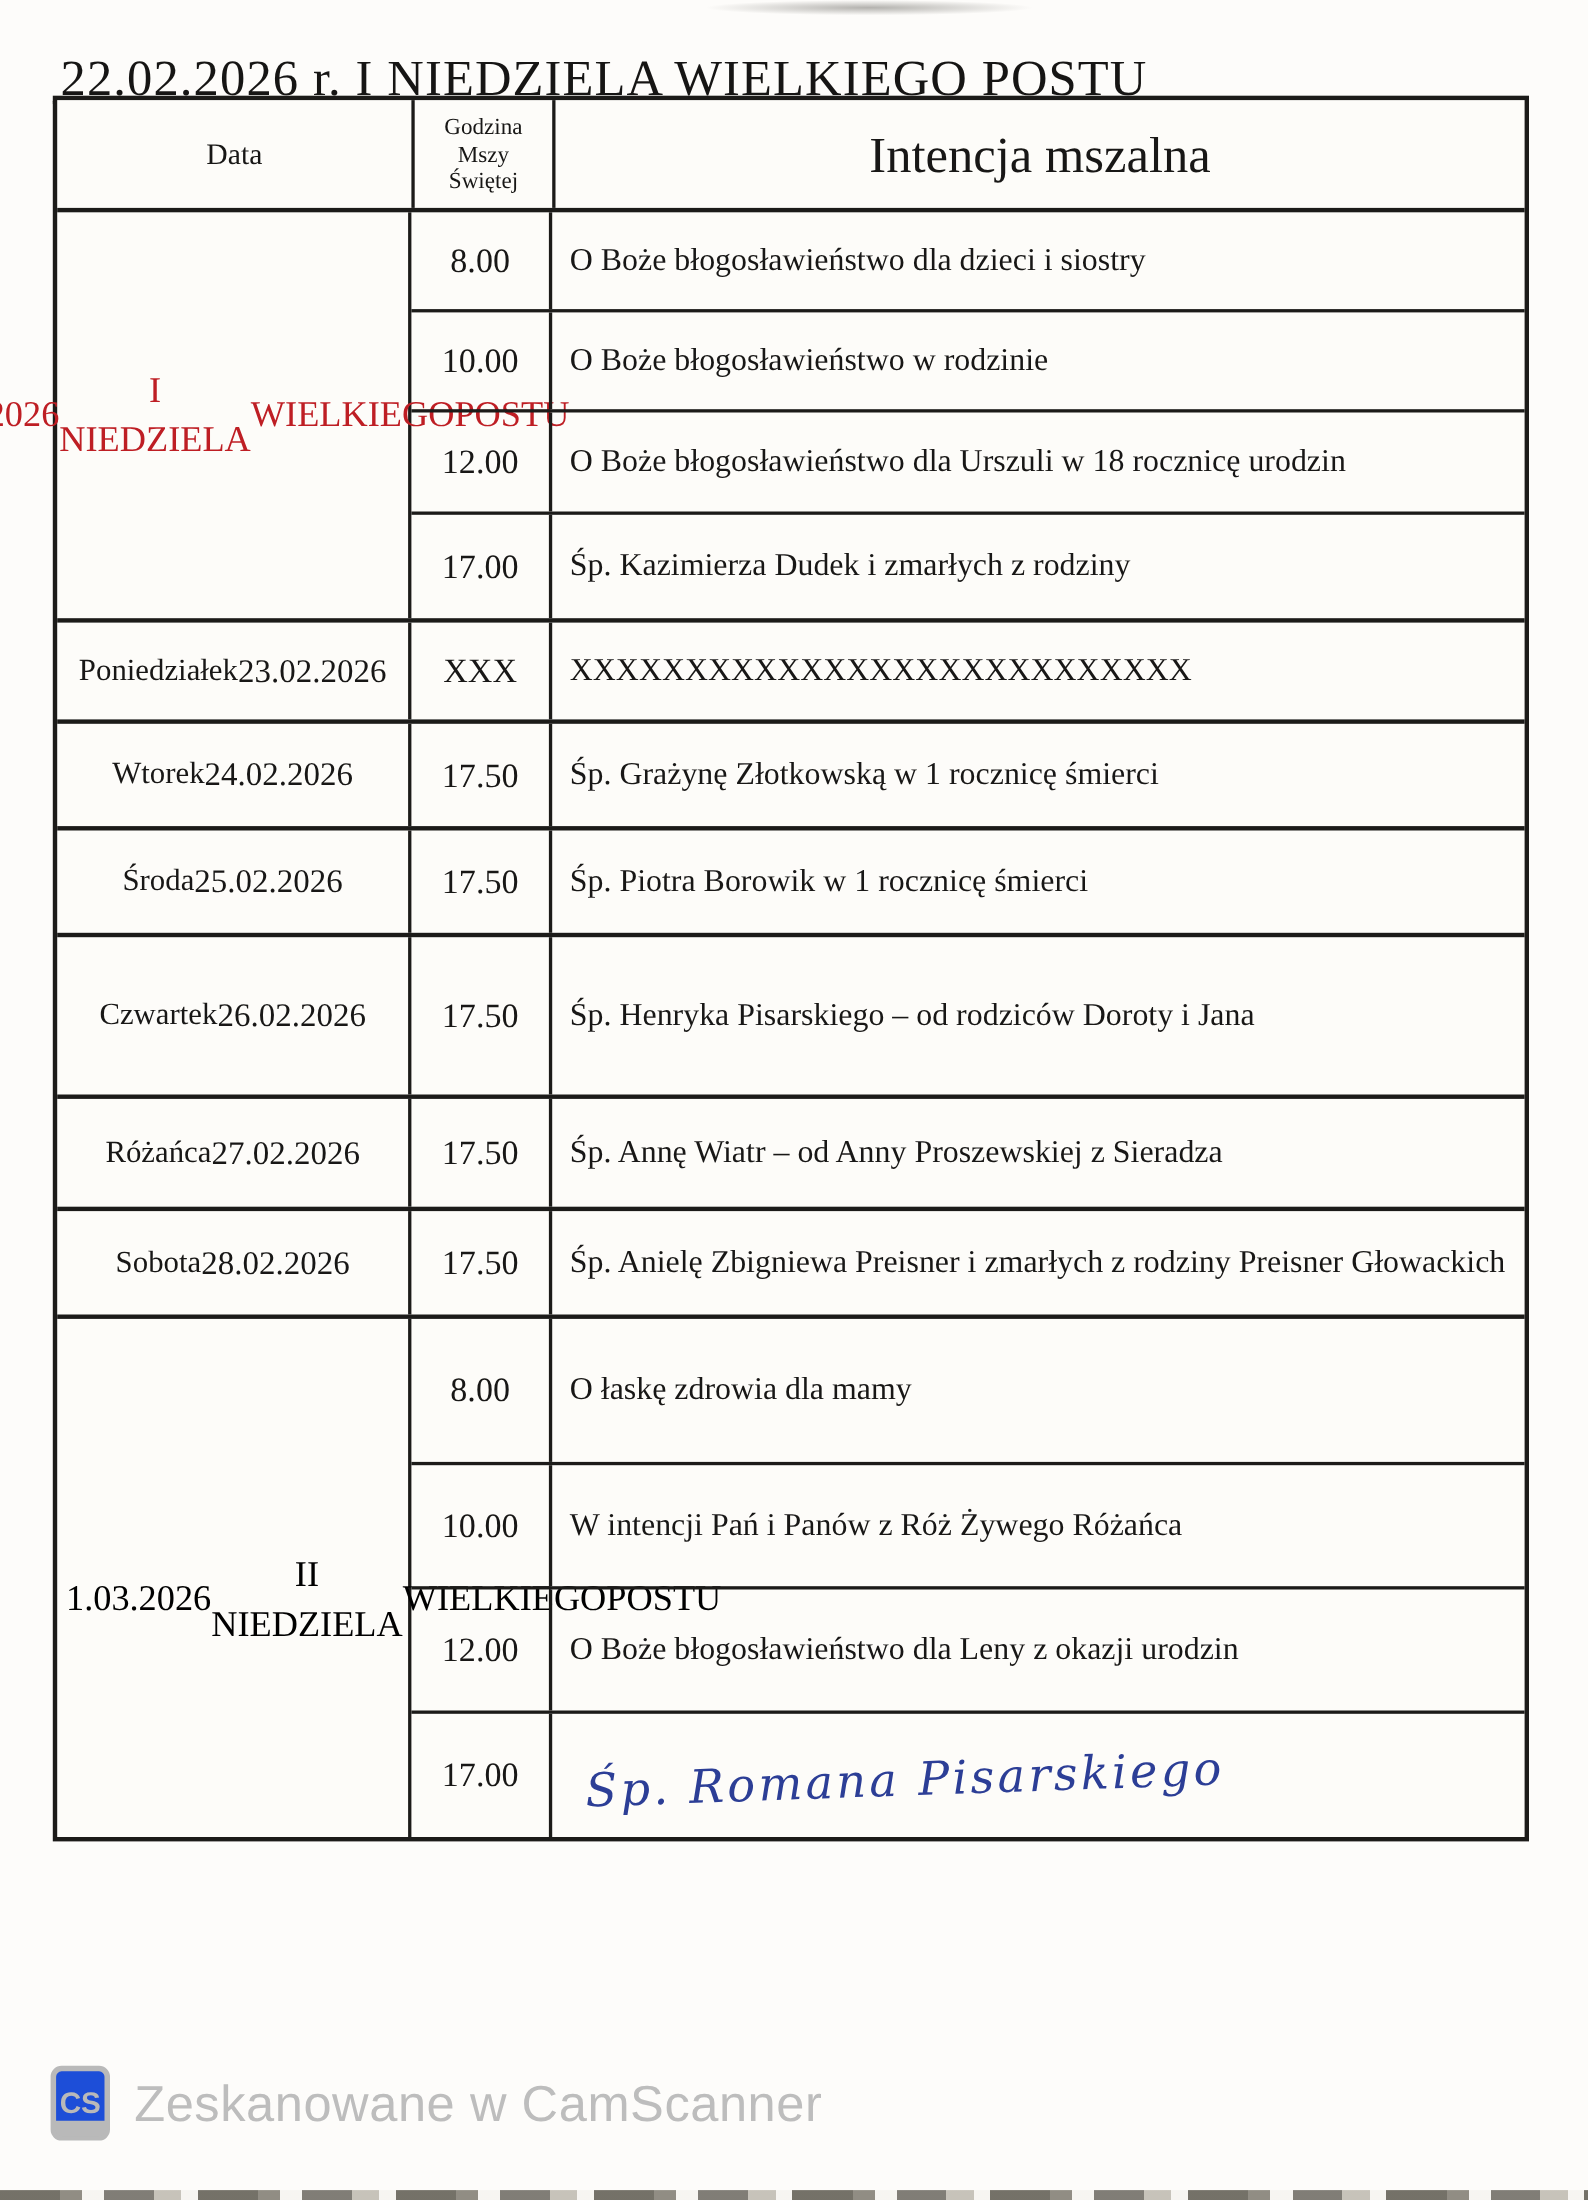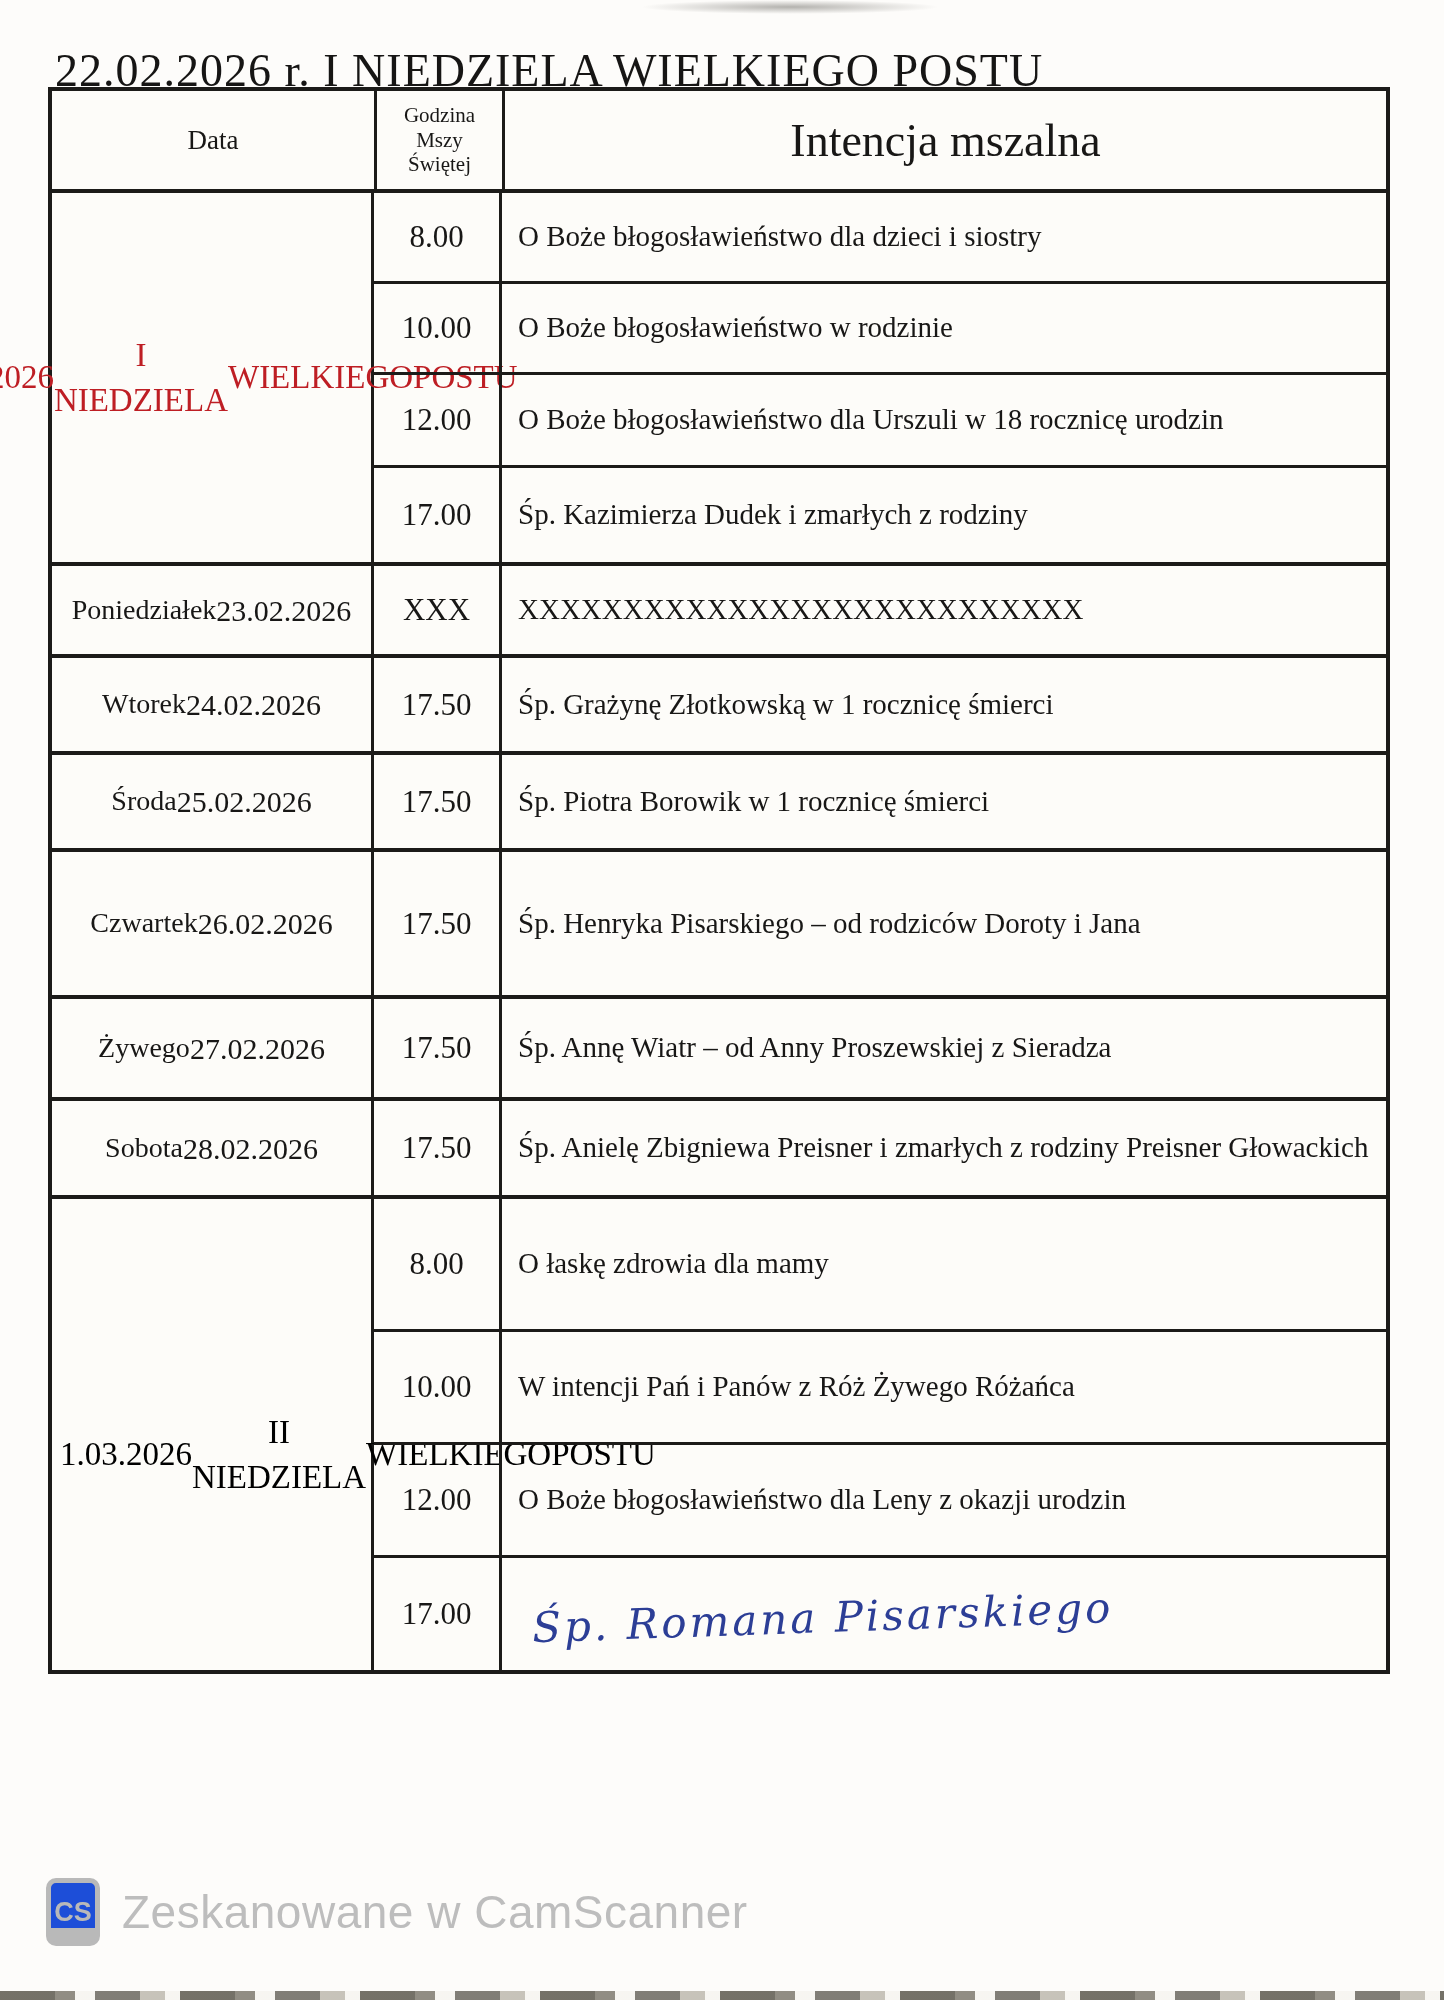--- a/index.html
+++ b/index.html
@@ -175,21 +175,21 @@
           </div>
           <div class="rows">
             <div class="subrow" style="min-height: 143px;">
               <div class="c-time">17.50</div>
               <div class="c-int">Śp. Henryka Pisarskiego – od rodziców Doroty i Jana</div>
             </div>
           </div>
         </div>
         <div class="section">
           <div class="c-date">
-            <div class="date-line">Żywego</div>
+            <div class="date-line">Różańca</div>
             <div class="date-line big">27.02.2026</div>
           </div>
           <div class="rows">
             <div class="subrow" style="min-height: 98px;">
               <div class="c-time">17.50</div>
               <div class="c-int">Śp. Annę Wiatr – od Anny Proszewskiej z Sieradza</div>
             </div>
           </div>
         </div>
         <div class="section">

